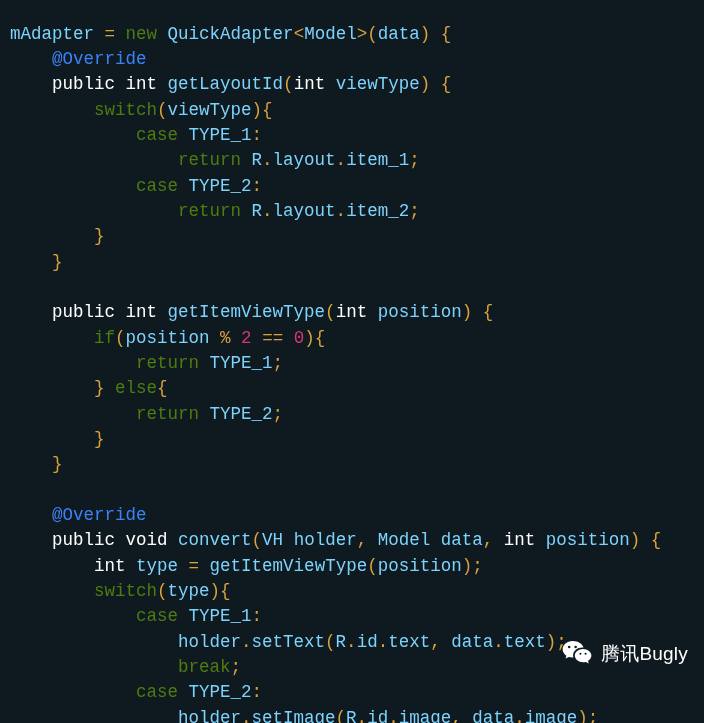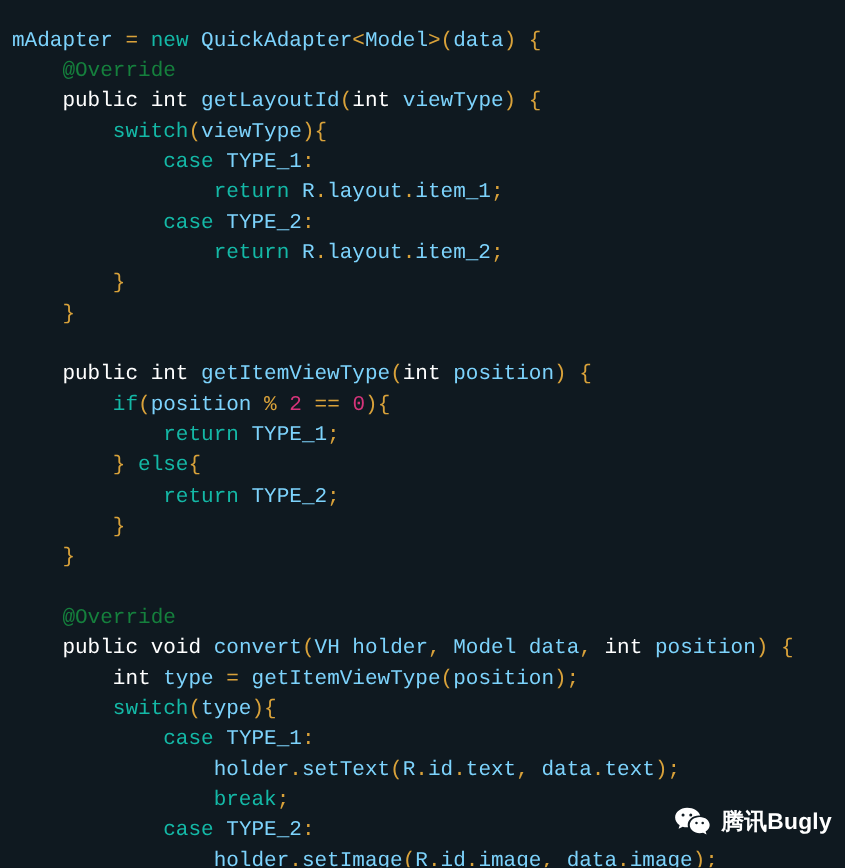--- a/index.html
+++ b/index.html
@@ -22,36 +22,35 @@
     font-family: "Liberation Mono", "DejaVu Sans Mono", monospace;
     font-size: 17.5px;
     line-height: 25.35px;
     white-space: pre;
     letter-spacing: 0px;
     color: #e4e9ec;
     -webkit-font-smoothing: antialiased;
   }
   #code .ln { display: block; height: 25.35px; }
   .t-kw      { color: #ffffff; }  
-  .t-ctrl    { color: #14b8a6; }  
+  .t-ctrl    { color: #4d7c0f; }  
   .t-punct   { color: #d9a23a; }  
   .t-num     { color: #d6347a; }  
-  .t-anno    { color: #15803d; }  
+  .t-anno    { color: #3b82f6; }  
   .t-ident   { color: #7dd3fc; }
 
   
   #watermark {
     position: absolute;
     display: flex;
     align-items: center;
     gap: 9px;
     left: 562px;
-    top: 672px;
+    top: 640px;
     user-select: none;
-    font-weight: bold;
   }
   #watermark .wm-label {
     color: #ffffff;
     font-family: "Liberation Sans", "DejaVu Sans", sans-serif;
     font-size: 19px;
     line-height: 1;
     letter-spacing: 0.2px;
     white-space: nowrap;
   }
   #watermark svg { display: block; }

